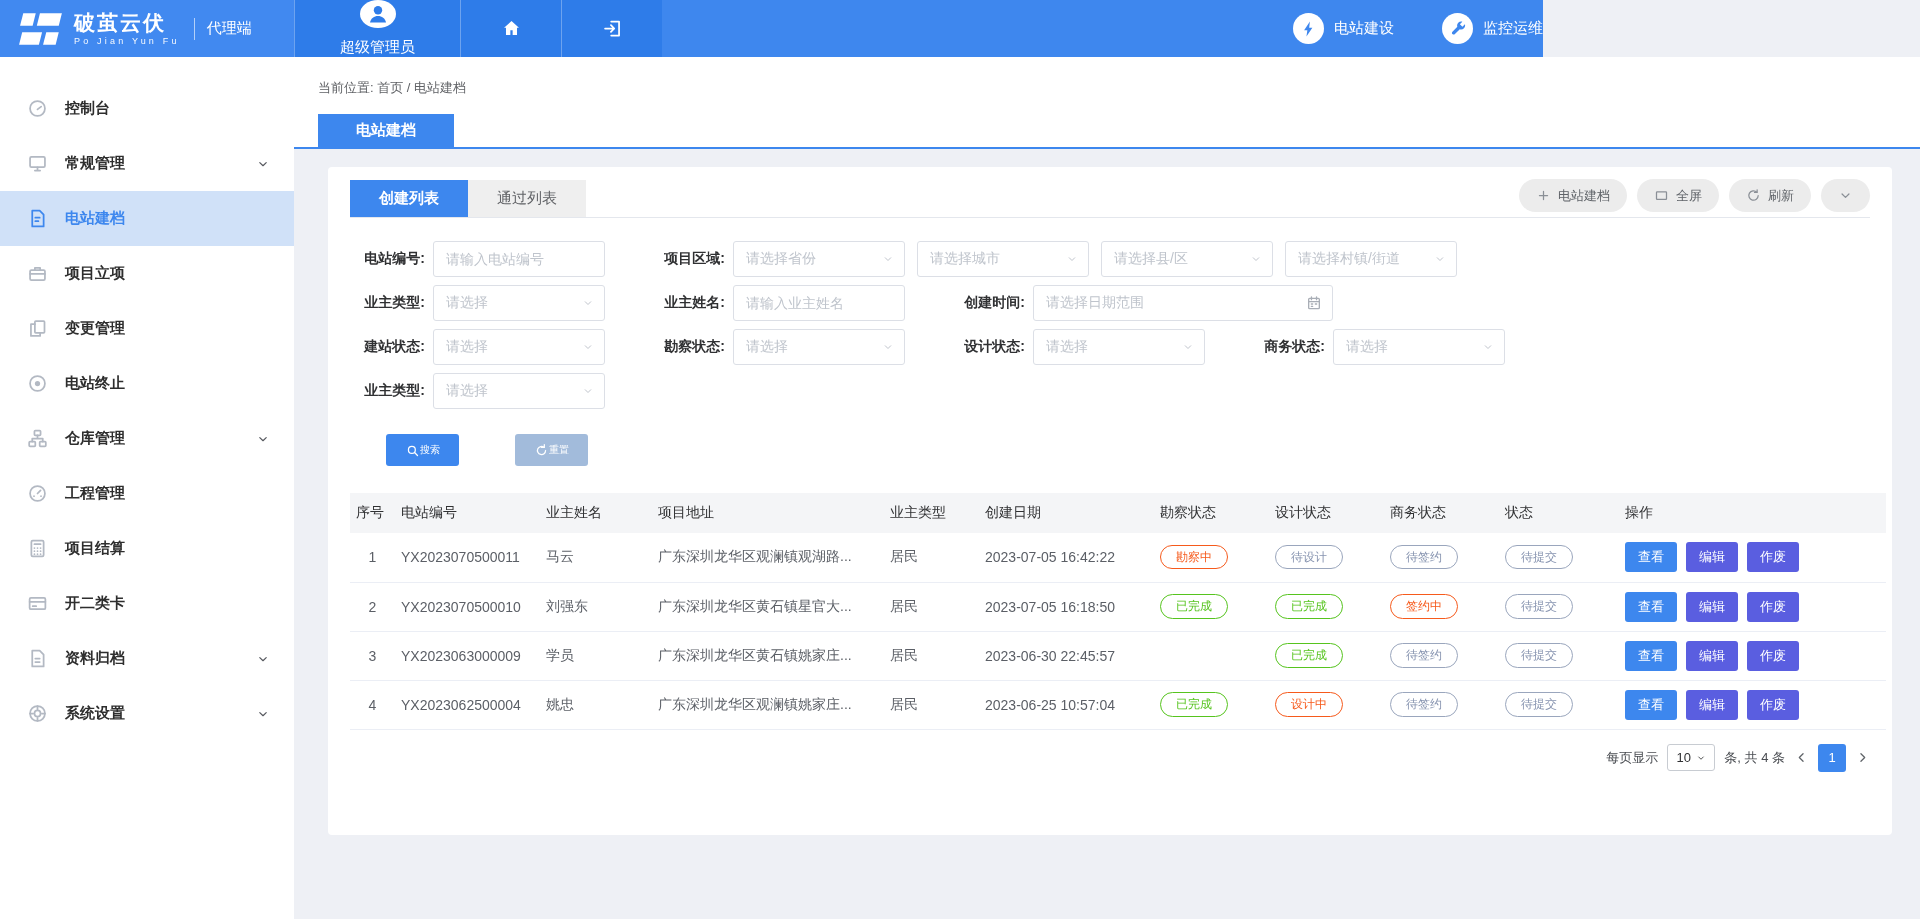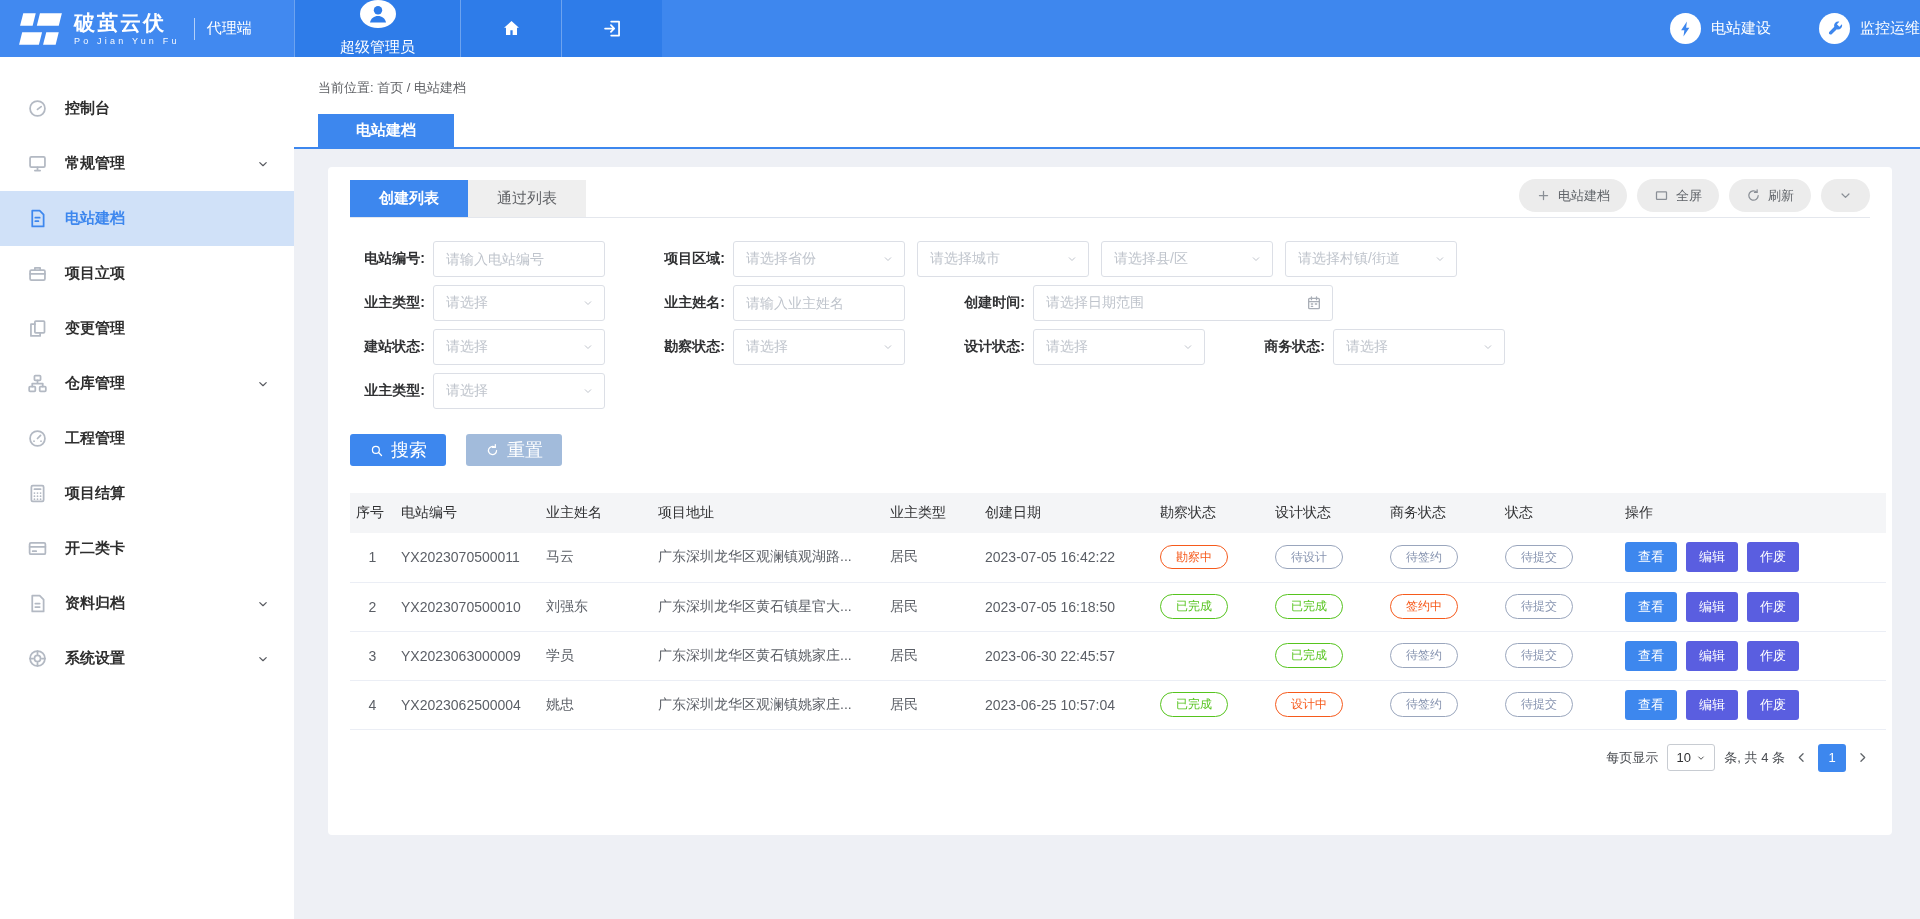--- a/index.html
+++ b/index.html
@@ -1,21 +1,21 @@
 <!DOCTYPE html>
 <html><head>
 <meta charset="utf-8">
 <style>
   * { margin:0; padding:0; box-sizing:border-box; }
   html,body { width:1920px; height:919px; overflow:hidden;
     font-family:"Liberation Sans","DejaVu Sans",sans-serif; background:#eef0f5; color:#303133; }
   svg.ic { display:block; }
 
   
-  .header { position:absolute; top:0; left:0; width:1920px; height:57px; background:#3e87ee; display:flex; color:#fff; z-index:5; }
+  .header { position:absolute; top:0; left:0; width:1543px; height:57px; background:#3e87ee; display:flex; color:#fff; z-index:5; }
   .logo-sec { width:294px; flex:none; display:flex; align-items:center; padding-left:18px; background:#4189f0; cursor:pointer; }
   .logomark { width:46px; height:36px; flex:none; }
   .logotexts { margin-left:10px; }
   .lt1 { font-size:21px; font-weight:bold; letter-spacing:2px; line-height:22px; }
   .lt2 { font-size:9px; letter-spacing:3.2px; opacity:.95; margin-top:2px; }
   .logodiv { width:1px; height:22px; background:rgba(255,255,255,.6); margin:0 12px 0 14px; }
   .lt3 { font-size:15px; }
   .hseg { height:57px; background:#2e7ce9; display:flex; align-items:center; justify-content:center; border-left:1px solid rgba(255,255,255,.30); cursor:pointer;flex-direction:column; }
   .useg { width:166px; gap:10px; }
   .avatar { width:36px; height:36px; border-radius:50%; background:#fff; color:#2e7ce9; display:flex; align-items:center; justify-content:center; }
@@ -65,21 +65,21 @@
   .cgroup { display:flex; gap:12px; }
   .ctl { height:36px; border:1px solid #dcdfe6; border-radius:3px; background:#fff; font-size:14px; }
   input.ctl { width:172px; padding:14px 12px; color:#333; outline:none; font-family:inherit; }
   input.ctl::placeholder { color:#bfc4cc; }
   .sel, .datew { width:172px; display:flex; align-items:center; justify-content:space-between; padding:0 10px 0 12px; color:#bfc4cc; cursor:pointer; }
   .datew { width:300px; }
   .sel .caret svg { width:12px; height:12px; color:#c0c4cc; }
   .datew .cal svg { width:16px; height:16px; color:#a9aeb6; }
 
   .btnrow { display:flex; gap:20px; margin-top:25px; }
-  .sbtn { height:32px; padding:0 19px; border:none; border-radius:3px; color:#fff; font-size:18px; display:flex; align-items:center; gap:7px; cursor:pointer; font-family:inherit; }
+  .sbtn { height:32px; padding:0 19px; border:none; border-radius:3px; color:#fff; font-size:10px; display:flex; align-items:center; cursor:pointer; font-family:inherit;margin-left:36px; }
   .sbtn svg { width:15px; height:15px; }
   .sbtn.search { background:#3d87ee; }
   .sbtn.reset { background:#a2bbdb; }
 
   
   table.dtable { margin-top:27px; width:100%; border-collapse:collapse; table-layout:fixed; font-size:14px; }
   .dtable thead th { background:#f4f5f7; height:40px; text-align:left; font-weight:normal; color:#303133; padding:0 6px; }
   .dtable td { height:49px; border-bottom:1px solid #ebeef5; padding:0 6px; color:#5b5f66; white-space:nowrap; overflow:hidden; }
   .c-center { text-align:center; }
   .pill { display:inline-block; border:1px solid; border-radius:14px; padding:3px 15px; font-size:12px; line-height:1.35; }
@@ -208,20 +208,29 @@
         <span class="slabel">项目立项</span>
       </div>
       <div class="side-item">
         <span class="sicon">
           <svg class="ic" viewBox="0 0 24 24" fill="none" stroke="currentColor" stroke-width="2" stroke-linecap="round" stroke-linejoin="round">
             <rect x="9" y="3.5" width="11" height="13.5" rx="1"></rect>
             <path d="M9 7H4.5v13.5H15V17"></path>
           </svg>
         </span>
         <span class="slabel">变更管理</span>
+      </div>
+      <div class="side-item">
+        <span class="sicon">
+          <svg class="ic" viewBox="0 0 24 24" fill="none" stroke="currentColor" stroke-width="2" stroke-linecap="round" stroke-linejoin="round">
+            <circle cx="12" cy="12" r="8.5"></circle>
+            <circle cx="12" cy="12" r="3" fill="currentColor" stroke="none"></circle>
+          </svg>
+        </span>
+        <span class="slabel">电站终止</span>
       </div>
       <div class="side-item">
         <span class="sicon">
           <svg class="ic" viewBox="0 0 24 24" fill="none" stroke="currentColor" stroke-width="2" stroke-linecap="round" stroke-linejoin="round">
             <rect x="8.5" y="3" width="7" height="5.5" rx="1"></rect>
             <rect x="2.5" y="15.5" width="7" height="5.5" rx="1"></rect>
             <rect x="14.5" y="15.5" width="7" height="5.5" rx="1"></rect>
             <path d="M12 8.5V12M6 15.5V12h12v3.5"></path>
           </svg>
         </span>

